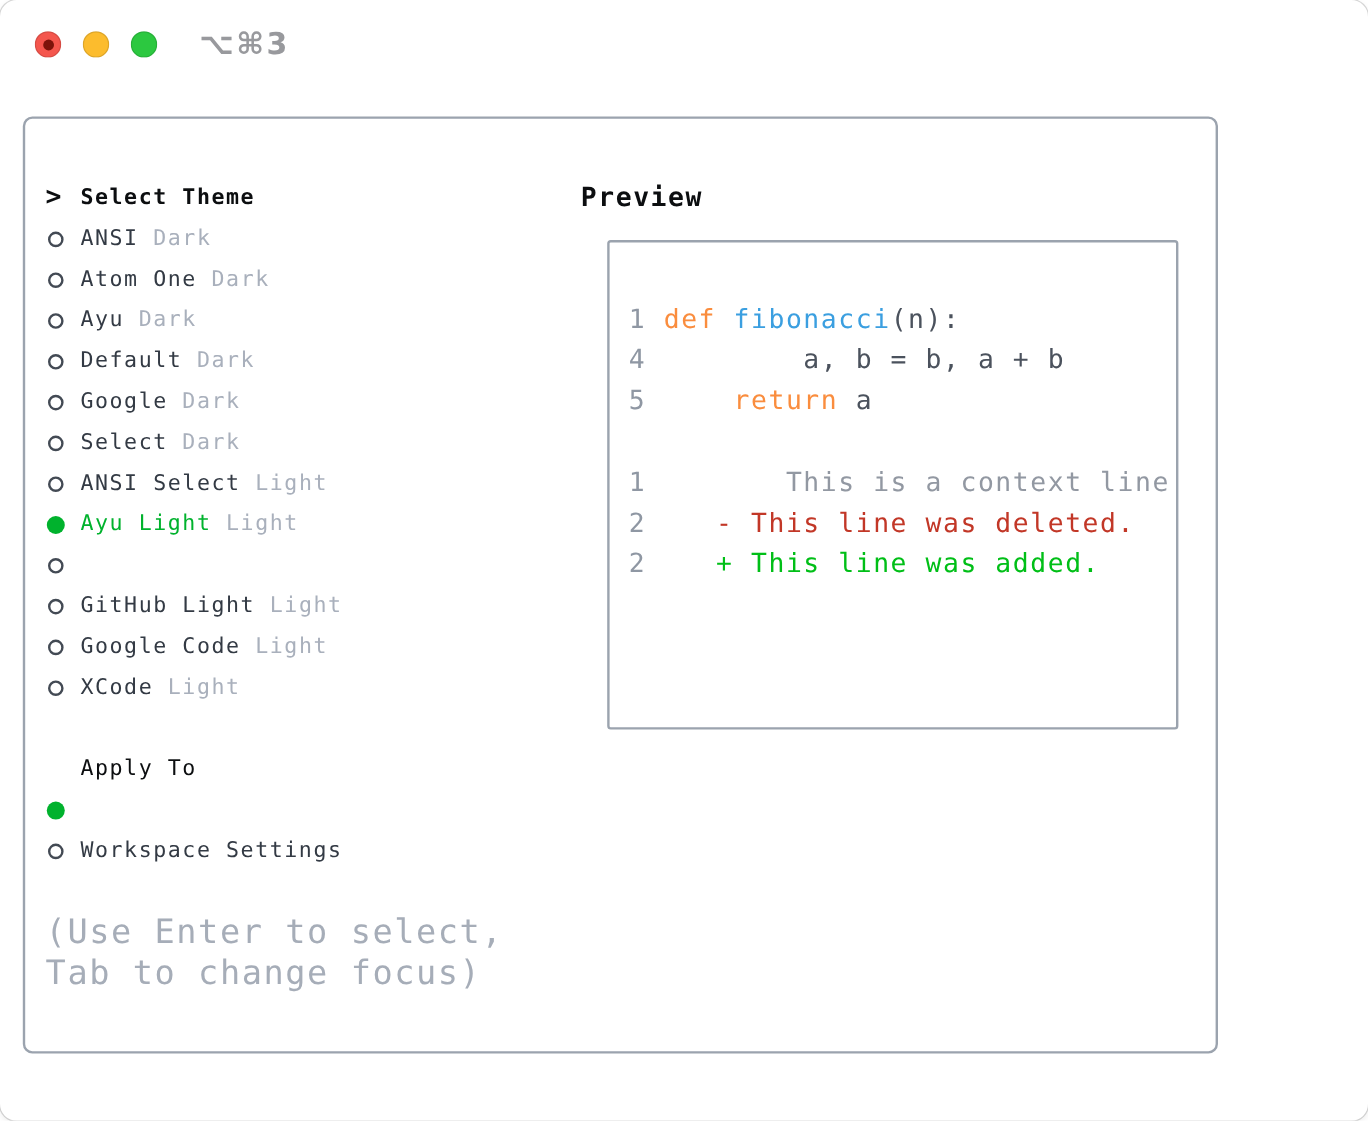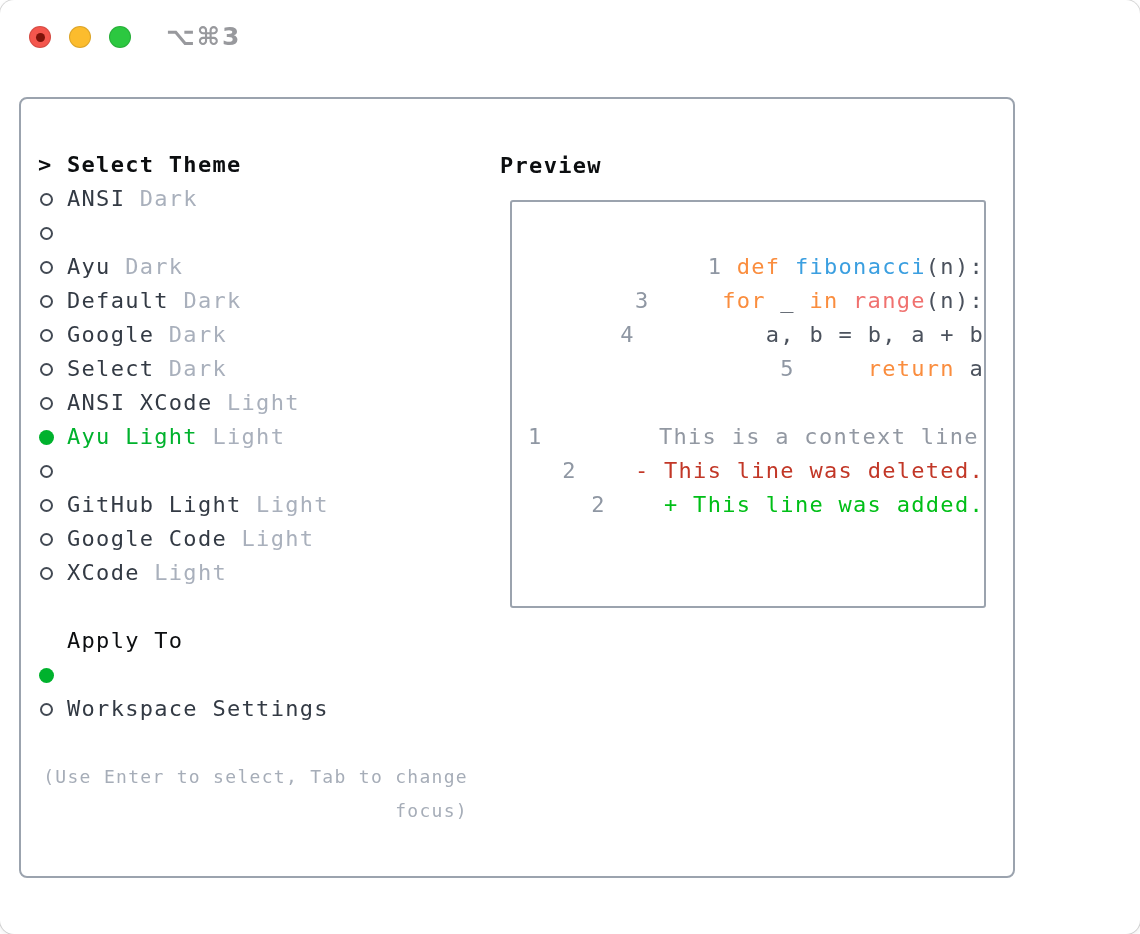--- a/index.html
+++ b/index.html
@@ -20,32 +20,32 @@
   .panel{position:absolute;left:19px;top:97px;width:996px;height:781px;box-sizing:border-box;
          border:2px solid var(--border);border-radius:8px;background:#fff;}
   .grid-text{font-size:22px;letter-spacing:1.3px;line-height:34px;}
   
   .left-col{position:absolute;left:17px;top:49px;width:445px;}
   .row{height:34px;display:flex;align-items:center;}
   .marker{width:29px;flex:0 0 29px;display:flex;align-items:center;}
   .prompt{color:var(--black);font-weight:bold;font-size:22px;letter-spacing:1.3px;}
   .radio{width:13px;height:13px;border-radius:50%;border:2px solid #434a54;box-sizing:border-box;margin-left:2px;}
   .radio.sel{width:15px;height:15px;border:none;background:var(--green);margin-left:1px;}
-  .rowtext{white-space:pre;font-size:22px;letter-spacing:1.3px;}
+  .rowtext{white-space:pre;font-size:18px;letter-spacing:1.3px;}
   .hdr{font-weight:bold;color:var(--black);}
   .tname{color:var(--name);margin-top:15px;}
   .tname.sel{color:var(--green);}
   .ttag{color:var(--tag);}
   .spacer{height:34px;}
-  .hint{width:430px;color:var(--hint);font-size:18px;letter-spacing:1.3px;line-height:34px;text-align:right;}
+  .hint{width:430px;color:var(--hint);font-size:28px;letter-spacing:1.3px;line-height:34px;}
   
-  .right-col{position:absolute;left:479px;top:49px;text-align:right;}
+  .right-col{position:absolute;left:463px;top:49px;}
   .preview-heading{height:34px;display:flex;align-items:center;font-weight:bold;color:var(--black);
                    font-size:22px;letter-spacing:1.3px;}
-  .preview-box{margin-left:10px;margin-top:18px;width:476px;height:408px;box-sizing:border-box;
+  .preview-box{margin-left:22px;margin-top:18px;width:476px;height:408px;box-sizing:border-box;
                border:2px solid var(--border);border-radius:3px;background:#fff;overflow:hidden;}
   .code{padding:48px 0 0 16px;}
   .pl{height:34px;white-space:pre;font-size:22px;letter-spacing:1.3px;line-height:34px;}
   .ln{color:var(--ln);}
   .tk-default{color:var(--code);}
   .tk-keyword{color:var(--kw);}
   .tk-function{color:var(--fn);}
   .tk-number{color:var(--numc);}
   .tk-call{color:var(--call);}
   .tk-context{color:var(--ctx);}
@@ -80,20 +80,21 @@
           <div class="row">
             <span class="marker">
               <span class="radio"></span>
             </span>
             <span class="rowtext"><span class="tname">ANSI</span> <span class="ttag">Dark</span></span>
           </div>
           <div class="row">
             <span class="marker">
               <span class="radio"></span>
             </span>
+            <span class="rowtext"><span class="tname">Atom One</span> <span class="ttag">Dark</span></span>
           </div>
           <div class="row">
             <span class="marker">
               <span class="radio"></span>
             </span>
             <span class="rowtext"><span class="tname">Ayu</span> <span class="ttag">Dark</span></span>
           </div>
           <div class="row">
             <span class="marker">
               <span class="radio"></span>
@@ -109,21 +110,21 @@
           <div class="row">
             <span class="marker">
               <span class="radio"></span>
             </span>
             <span class="rowtext"><span class="tname">Select</span> <span class="ttag">Dark</span></span>
           </div>
           <div class="row">
             <span class="marker">
               <span class="radio"></span>
             </span>
-            <span class="rowtext"><span class="tname">ANSI XCode</span> <span class="ttag">Light</span></span>
+            <span class="rowtext"><span class="tname">ANSI Select</span> <span class="ttag">Light</span></span>
           </div>
           <div class="row">
             <span class="marker">
               <span class="radio sel"></span>
             </span>
             <span class="rowtext"><span class="tname sel">Ayu Light</span> <span class="ttag">Light</span></span>
           </div>
           <div class="row">
             <span class="marker">
               <span class="radio"></span>
@@ -173,21 +174,20 @@
       <div class="spacer"></div>
 
       <div class="hint">(Use Enter to select, Tab to change focus)</div>
     </div>
 
     <div class="right-col">
       <div class="preview-heading">Preview</div>
       <div class="preview-box">
         <div class="code" id="preview-code">
             <div class="pl"><span class="ln">1</span><span class="tk-default"> </span><span class="tk-keyword">def</span><span class="tk-default"> </span><span class="tk-function">fibonacci</span><span class="tk-default">(n):</span></div>
-            <div class="pl"><span class="ln">3</span><span class="tk-default">     </span><span class="tk-keyword">for</span><span class="tk-default"> _ </span><span class="tk-keyword">in</span><span class="tk-default"> </span><span class="tk-call">range</span><span class="tk-default">(n):</span></div>
             <div class="pl"><span class="ln">4</span><span class="tk-default">         a, b = b, a + b</span></div>
             <div class="pl"><span class="ln">5</span><span class="tk-default">     </span><span class="tk-keyword">return</span><span class="tk-default"> a</span></div>
             <div class="pl"><span class="ln"></span></div>
             <div class="pl"><span class="ln">1</span><span class="tk-context">        This is a context line.</span></div>
             <div class="pl"><span class="ln">2</span><span class="tk-deleted">    - This line was deleted.</span></div>
             <div class="pl"><span class="ln">2</span><span class="tk-added">    + This line was added.</span></div>
           </div>
       </div>
     </div>
 

